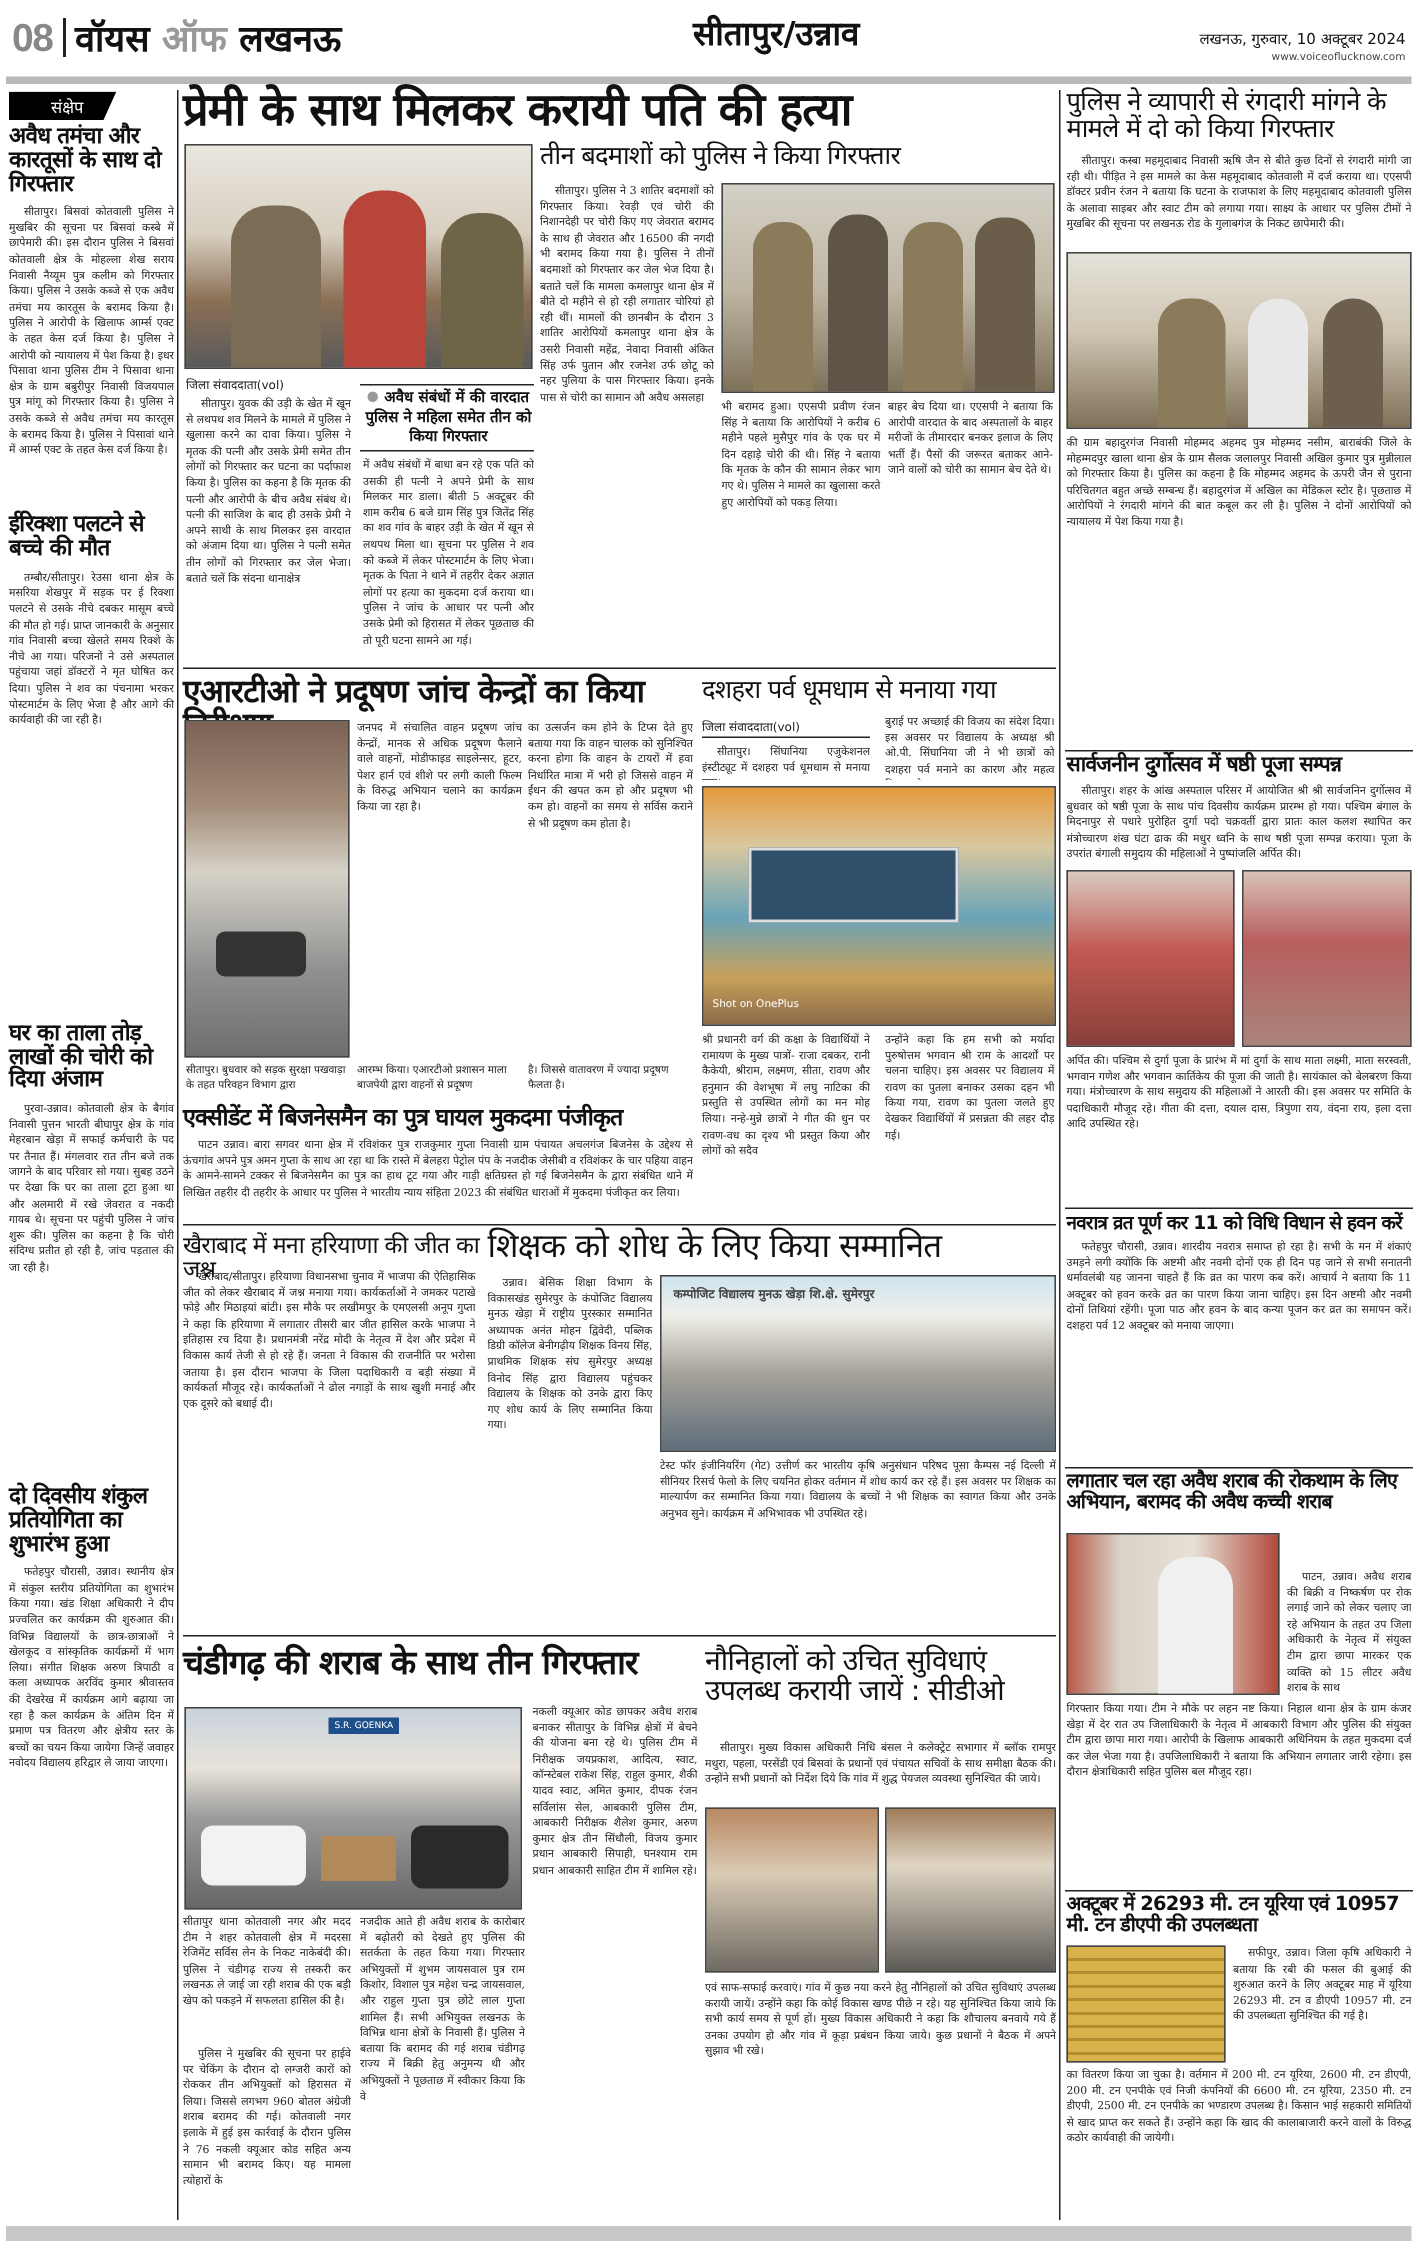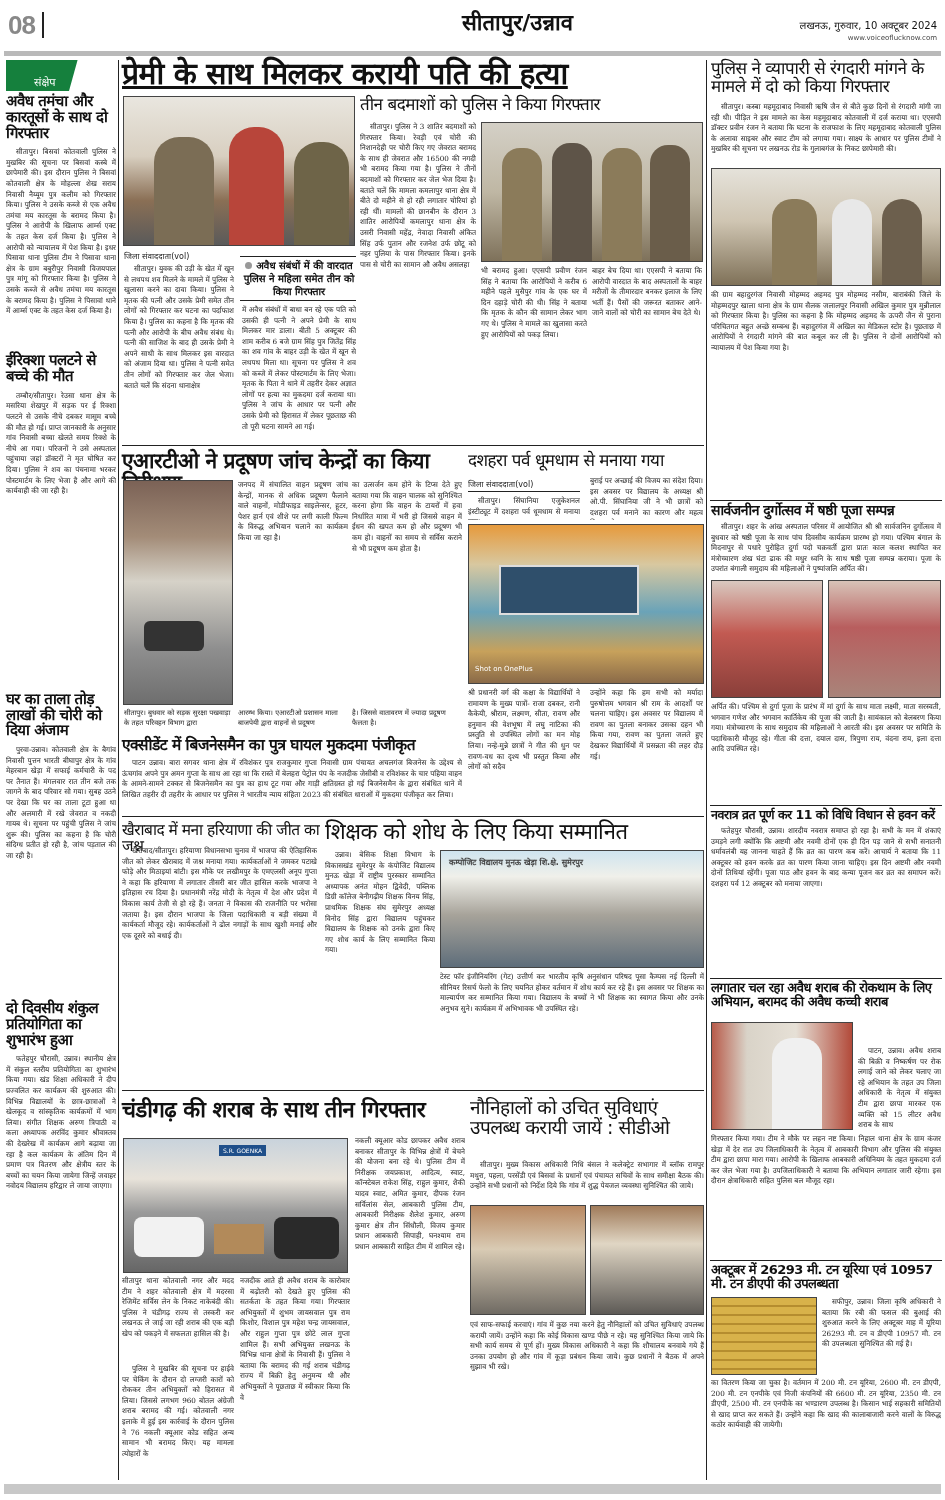--- a/index.html
+++ b/index.html
@@ -14,54 +14,59 @@
   .mh-url { position: absolute; right: 8px; top: 34px; font-size: 7px; color: #444; padding-left: 36px; }
   .mh-rule { position: absolute; left: 4px; top: 51px; width: 937px; height: 5px; background: #b9b9b9; }
   .bottom-rule { position: absolute; left: 4px; top: 1484px; width: 937px; height: 10px; background: #c8c8c8; }
 
   .col { position: absolute; }
   .vrule { position: absolute; width: 1px; background: #222; }
   .hrule { position: absolute; height: 1px; background: #222; }
   .body-text { font-family: "DejaVu Serif", serif; font-size: 7.2px; line-height: 10.6px; text-align: justify; color: #222; overflow: hidden; }
   .head-bold { font-weight: bold; color: #111; line-height: 1.05; letter-spacing: -0.5px; }
   .head-light { font-weight: normal; color: #111; line-height: 1.05; letter-spacing: -0.5px; }
-  .kicker { display: inline-block; background: #15803d; color: #fff; font-size: 11px; padding: 14px 22px 2px 28px; clip-path: polygon(0 0, 100% 0, 88% 100%, 0 100%); }
+  .kicker { display: inline-block; background: #000000; color: #fff; font-size: 11px; padding: 2px 22px 2px 28px; clip-path: polygon(0 0, 100% 0, 88% 100%, 0 100%); }
   .photo { position: absolute; background: #8c8c8c; overflow: hidden; border: 1px solid #444; }
   .photo .ph-shade { position: absolute; inset: 0; }
   .caption { font-size: 8px; color: #222; }
   .caption-small { font-family: "DejaVu Serif", serif; font-size: 7px; line-height: 10px; color: #222; }
   .bullet-box { font-size: 10px; font-weight: bold; line-height: 13px; }
   .bullet-box .dot { display: inline-block; width: 7px; height: 7px; border-radius: 50%; background: #999; margin-right: 4px; }
 </style>
 </head>
 <body>
 
 <div class="masthead">
   <div class="mh-page">08</div>
   <div class="mh-bar"></div>
+  <div class="mh-title">
+    <span>वॉयस</span>
+    <span class="grey">ऑफ</span>
+    <span>लखनऊ</span>
+  </div>
   <div class="mh-section">सीतापुर/उन्नाव</div>
   <div class="mh-date">लखनऊ, गुरुवार, 10 अक्टूबर 2024</div>
   <div class="mh-url">www.voiceoflucknow.com</div>
 </div>
 <div class="mh-rule"></div>
 
 <div class="col" style="left:6px;top:60px;width:110px;">
   <div class="kicker">संक्षेप</div>
   <div class="head-bold" style="font-size:15px;margin-top:3px;">अवैध तमंचा और कारतूसों के साथ दो गिरफ्तार</div>
   <div class="body-text" style="height:200px;margin-top:6px;text-indent:10px;">सीतापुर। बिसवां कोतवाली पुलिस ने मुखबिर की सूचना पर बिसवां कस्बे में छापेमारी की। इस दौरान पुलिस ने बिसवां कोतवाली क्षेत्र के मोहल्ला शेख सराय निवासी नैय्यूम पुत्र कलीम को गिरफ्तार किया। पुलिस ने उसके कब्जे से एक अवैध तमंचा मय कारतूस के बरामद किया है। पुलिस ने आरोपी के खिलाफ आर्म्स एक्ट के तहत केस दर्ज किया है। पुलिस ने आरोपी को न्यायालय में पेश किया है। इधर पिसावा थाना पुलिस टीम ने पिसावा थाना क्षेत्र के ग्राम बबुरीपुर निवासी विजयपाल पुत्र मांगू को गिरफ्तार किया है। पुलिस ने उसके कब्जे से अवैध तमंचा मय कारतूस के बरामद किया है। पुलिस ने पिसावां थाने में आर्म्स एक्ट के तहत केस दर्ज किया है।</div>
   <div class="head-bold" style="font-size:15px;margin-top:6px;">ईरिक्शा पलटने से बच्चे की मौत</div>
   <div class="body-text" style="height:295px;margin-top:6px;text-indent:10px;">तम्बौर/सीतापुर। रेउसा थाना क्षेत्र के मसरिया शेखपुर में सड़क पर ई रिक्शा पलटने से उसके नीचे दबकर मासूम बच्चे की मौत हो गई। प्राप्त जानकारी के अनुसार गांव निवासी बच्चा खेलते समय रिक्शे के नीचे आ गया। परिजनों ने उसे अस्पताल पहुंचाया जहां डॉक्टरों ने मृत घोषित कर दिया। पुलिस ने शव का पंचनामा भरकर पोस्टमार्टम के लिए भेजा है और आगे की कार्यवाही की जा रही है।</div>
   <div class="head-bold" style="font-size:15px;margin-top:6px;">घर का ताला तोड़ लाखों की चोरी को दिया अंजाम</div>
   <div class="body-text" style="height:250px;margin-top:6px;text-indent:10px;">पुरवा-उन्नाव। कोतवाली क्षेत्र के बैगांव निवासी पुत्तन भारती बीघापुर क्षेत्र के गांव मेहरबान खेड़ा में सफाई कर्मचारी के पद पर तैनात हैं। मंगलवार रात तीन बजे तक जागने के बाद परिवार सो गया। सुबह उठने पर देखा कि घर का ताला टूटा हुआ था और अलमारी में रखे जेवरात व नकदी गायब थे। सूचना पर पहुंची पुलिस ने जांच शुरू की। पुलिस का कहना है कि चोरी संदिग्ध प्रतीत हो रही है, जांच पड़ताल की जा रही है।</div>
   <div class="head-bold" style="font-size:15px;margin-top:6px;">दो दिवसीय शंकुल प्रतियोगिता का शुभारंभ हुआ</div>
   <div class="body-text" style="height:330px;margin-top:6px;text-indent:10px;">फतेहपुर चौरासी, उन्नाव। स्थानीय क्षेत्र में संकुल स्तरीय प्रतियोगिता का शुभारंभ किया गया। खंड शिक्षा अधिकारी ने दीप प्रज्वलित कर कार्यक्रम की शुरुआत की। विभिन्न विद्यालयों के छात्र-छात्राओं ने खेलकूद व सांस्कृतिक कार्यक्रमों में भाग लिया। संगीत शिक्षक अरुण त्रिपाठी व कला अध्यापक अरविंद कुमार श्रीवास्तव की देखरेख में कार्यक्रम आगे बढ़ाया जा रहा है कल कार्यक्रम के अंतिम दिन में प्रमाण पत्र वितरण और क्षेत्रीय स्तर के बच्चों का चयन किया जायेगा जिन्हें जवाहर नवोदय विद्यालय हरिद्वार ले जाया जाएगा।</div>
 </div>
 <div class="vrule" style="left:118px;top:60px;height:1420px;"></div>
 
-<div class="col" style="left:122px;top:58px;width:580px;text-decoration:underline;">
+<div class="col" style="left:122px;top:58px;width:580px;">
   <div class="head-bold" style="font-size:30px;">प्रेमी के साथ मिलकर करायी पति की हत्या</div>
 </div>
 <div class="photo" style="left:123px;top:96px;width:232px;height:150px;">
   <div class="ph-shade" style="background:linear-gradient(180deg,#e9e6df 0%,#d8cfc0 40%,#8a6f55 70%,#5a5a5a 100%);"></div>
   <div style="position:absolute;left:30px;top:40px;width:60px;height:110px;background:#7b6d55;border-radius:25px 25px 0 0;"></div>
   <div style="position:absolute;left:105px;top:30px;width:55px;height:120px;background:#b8453a;border-radius:25px 25px 0 0;"></div>
   <div style="position:absolute;left:170px;top:45px;width:55px;height:105px;background:#6e6448;border-radius:25px 25px 0 0;"></div>
 </div>
 <div class="caption" style="position:absolute;left:124px;top:250px;">जिला संवाददाता(vol)</div>
 <div class="body-text" style="position:absolute;left:124px;top:264px;width:110px;height:175px;text-indent:10px;">सीतापुर। युवक की उड़ी के खेत में खून से लथपथ शव मिलने के मामले में पुलिस ने खुलासा करने का दावा किया। पुलिस ने मृतक की पत्नी और उसके प्रेमी समेत तीन लोगों को गिरफ्तार कर घटना का पर्दाफाश किया है। पुलिस का कहना है कि मृतक की पत्नी और आरोपी के बीच अवैध संबंध थे। पत्नी की साजिश के बाद ही उसके प्रेमी ने अपने साथी के साथ मिलकर इस वारदात को अंजाम दिया था। पुलिस ने पत्नी समेत तीन लोगों को गिरफ्तार कर जेल भेजा। बताते चलें कि संदना थानाक्षेत्र</div>

